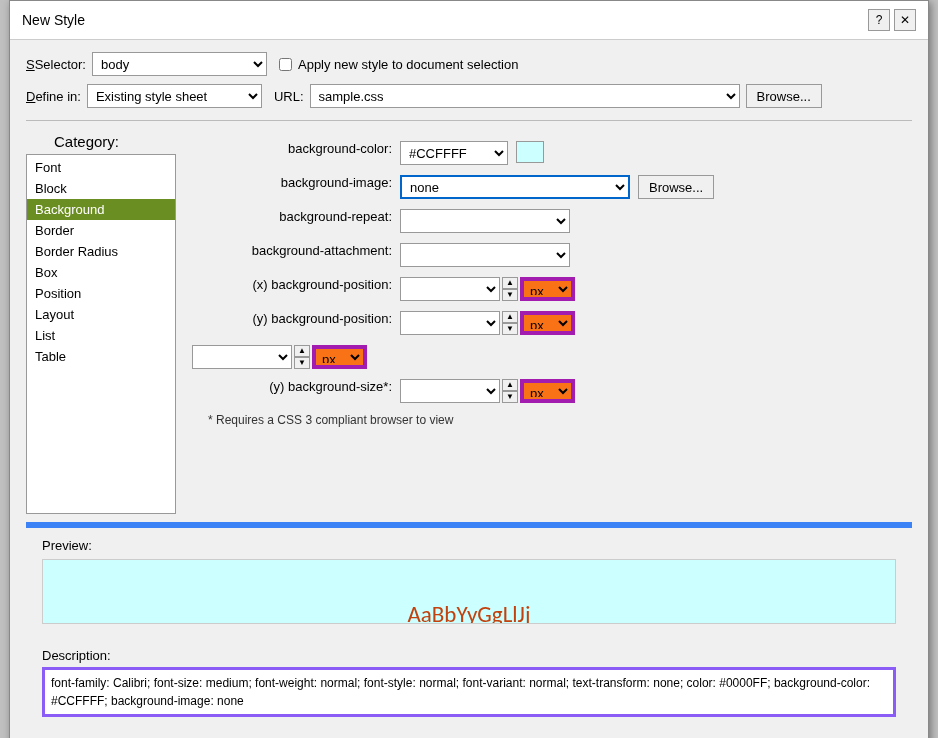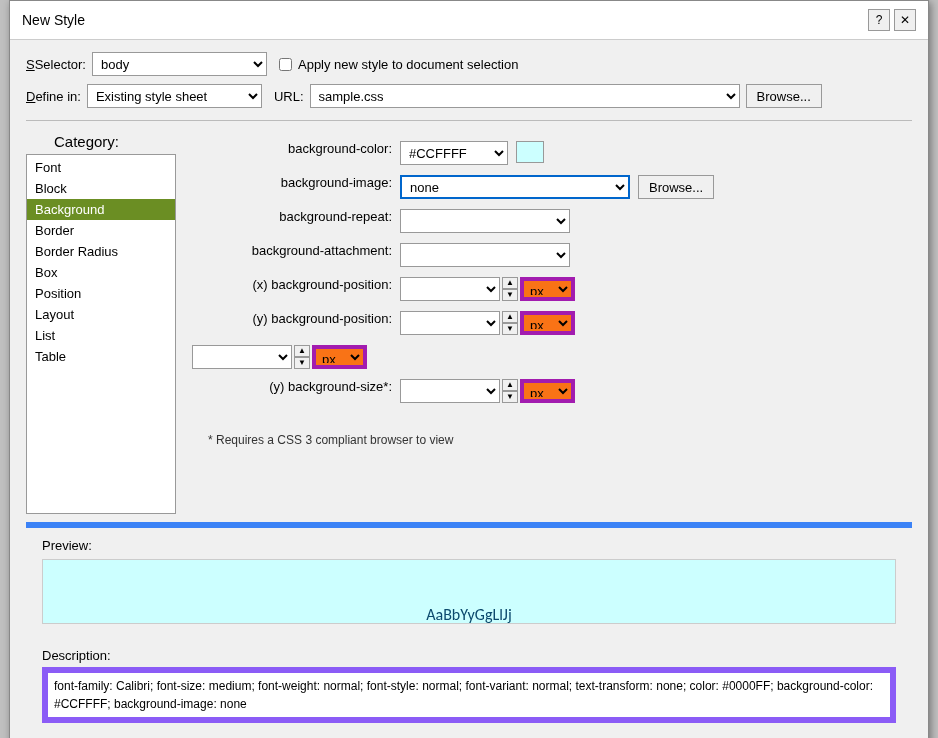--- a/index.html
+++ b/index.html
@@ -203,21 +203,21 @@
       border: 4px solid #a21caf;
       background: #f97316;
       height: 24px;
       padding: 2px 2px;
       font-size: 13px;
     }
     .note-text {
       font-size: 12px;
       color: #333;
       padding-left: 16px;
-      margin-top: 20px;
+      margin-top: 0;
     }
     .preview-section {
       border-top: 6px solid #3b82f6;
       padding: 10px 16px;
     }
     .preview-label {
       font-size: 13px;
       margin-bottom: 6px;
     }
     .preview-box {
@@ -232,34 +232,34 @@
     .preview-inner {
       width: 100%;
       height: 100%;
       background-color: #ccffff;
       display: flex;
       align-items: center;
       justify-content: center;
     }
     .preview-text {
       font-family: Calibri, sans-serif;
-      font-size: 16px;
-      color: #0c4a6e;
+      font-size: 23px;
+      color: #c2410c;
       font-weight: normal;
       margin-top: 45px;
     }
     .description-section {
       padding: 6px 16px;
     }
     .description-label {
       font-size: 13px;
       margin-bottom: 4px;
     }
     .description-box {
-      border: 6px solid #8b5cf6;
+      border: 3px solid #8b5cf6;
       background: #fff;
       padding: 4px 6px;
       font-size: 12px;
       color: #000;
       min-height: 42px;
       line-height: 1.5;
     }
     .button-row {
       display: flex;
       justify-content: flex-end;

